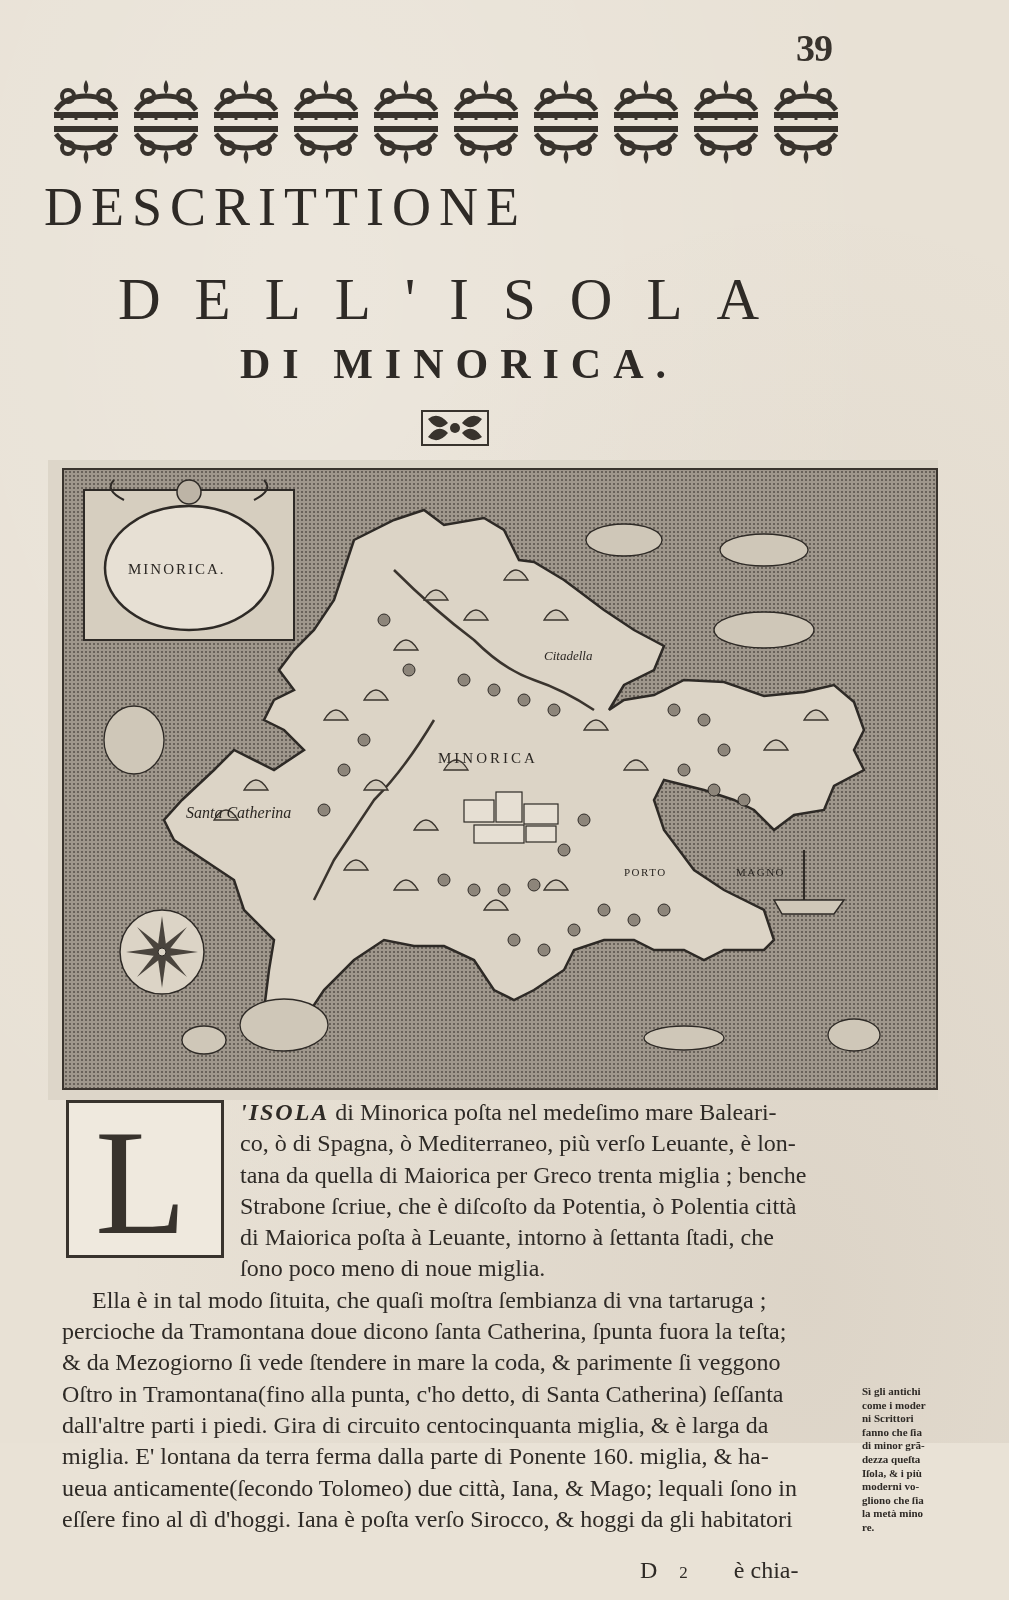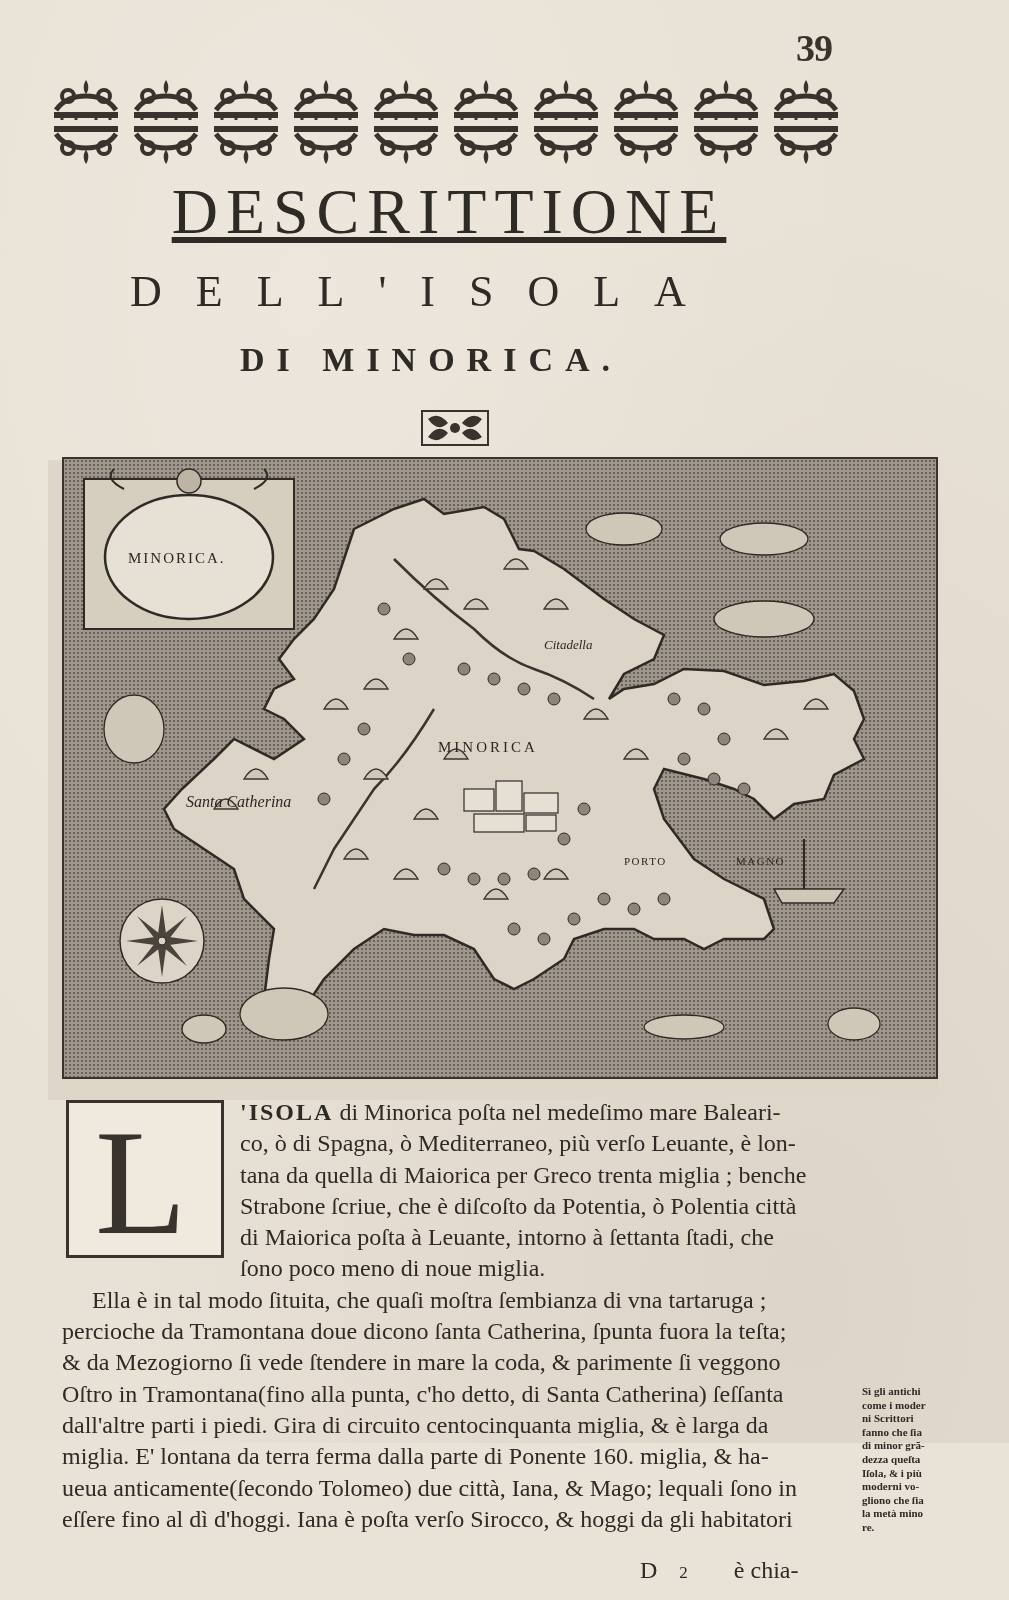--- a/index.html
+++ b/index.html
@@ -19,40 +19,40 @@
   }
   .page-number {
     position: absolute; left: 796px; top: 26px;
     font-size: 38px; font-weight: bold; color: #38332d; letter-spacing: -1px;
   }
   .headpiece {
     position: absolute; left: 46px; top: 76px; width: 800px; height: 92px;
   }
   .title-main {
     position: absolute; left: 44px; top: 180px; width: 810px;
-    font-size: 64px; letter-spacing: 8px; color: #2e2a26;
-    text-align: center; line-height: 1; white-space: nowrap; text-decoration: underline;
+    font-size: 54px; letter-spacing: 8px; color: #2e2a26;
+    text-align: left; line-height: 1; white-space: nowrap;
   }
   .title-sub {
-    position: absolute; left: 130px; top: 270px; width: 640px;
-    font-size: 44px; letter-spacing: 34px; color: #2e2a26; line-height: 1; white-space: nowrap;
+    position: absolute; left: 118px; top: 270px; width: 640px;
+    font-size: 59px; letter-spacing: 34px; color: #2e2a26; line-height: 1; white-space: nowrap;
   }
   .title-sub2 {
     position: absolute; left: 240px; top: 343px; width: 420px;
-    font-size: 34px; letter-spacing: 12px; font-weight: bold; color: #2e2a26; line-height: 1; white-space: nowrap;
+    font-size: 42px; letter-spacing: 12px; font-weight: bold; color: #2e2a26; line-height: 1; white-space: nowrap;
   }
   .ornament {
     position: absolute; left: 420px; top: 409px; width: 70px; height: 38px;
   }
   .map-frame {
     position: absolute; left: 48px; top: 460px; width: 890px; height: 640px;
     background: #ddd6c9;
   }
   .map {
-    position: absolute; left: 62px; top: 457px; width: 876px; height: 622px;
+    position: absolute; left: 62px; top: 468px; width: 876px; height: 622px;
     border: 2px solid #3a342e;
     box-sizing: border-box;
     background-color: #9f978c;
     background-image:
       radial-gradient(circle, rgba(60,55,50,0.55) 0.9px, rgba(0,0,0,0) 1.3px);
     background-size: 4px 4px;
     overflow: hidden;
   }
   .map svg { position: absolute; left: 0; top: 0; }
   .map-label {
@@ -73,21 +73,21 @@
     position: absolute; left: 26px; top: 4px; font-size: 150px; line-height: 1;
     color: #38332d; font-family: "Liberation Serif", serif;
   }
   .body-text {
     position: absolute; left: 62px; top: 1097px; width: 800px;
     font-size: 24px; line-height: 31.3px; color: #2e2a26;
   }
   .body-line { display: block; white-space: nowrap; }
   .indent-cap { padding-left: 178px; }
   .indent-par { padding-left: 30px; }
-  .lead-caps { font-weight: bold; letter-spacing: 2px; }
+  .lead-caps { font-weight: bold; letter-spacing: 2px; font-style: italic; }
   .marginal-note {
     position: absolute; left: 862px; top: 1385px; width: 92px;
     font-size: 11px; line-height: 13.6px; font-weight: bold; color: #2e2a26;
   }
   .marginal-note span { display: block; white-space: nowrap; }
   .signature {
     position: absolute; left: 640px; top: 1557px; font-size: 24px; white-space: nowrap;
   }
   .signature .sig-num { font-size: 17px; margin-left: 22px; margin-right: 46px; }
 </style>

